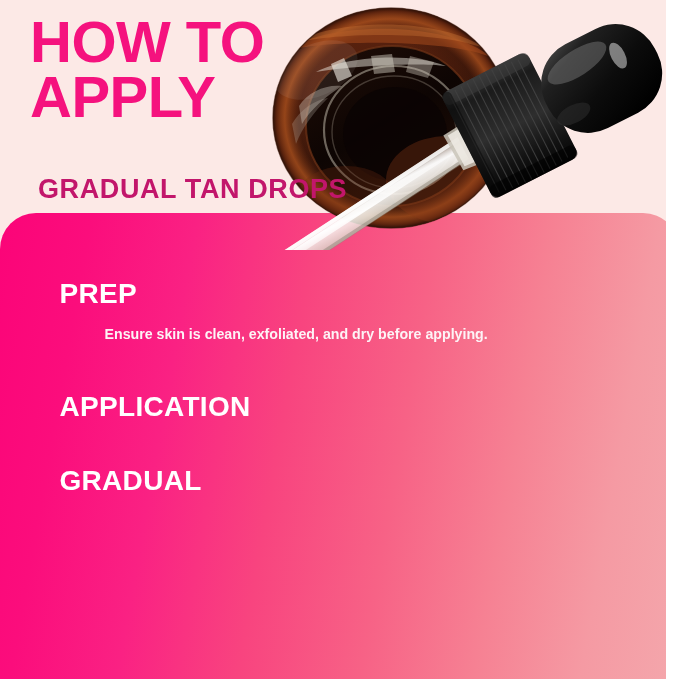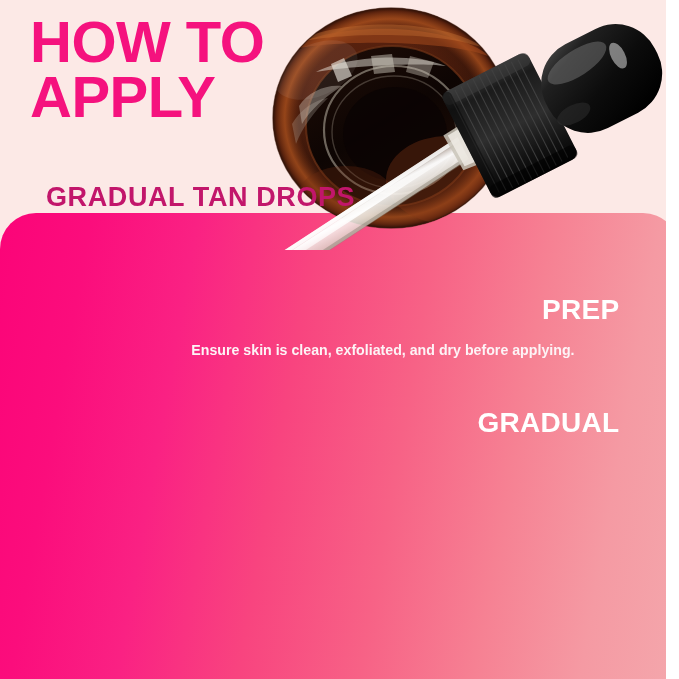--- a/index.html
+++ b/index.html
@@ -41,21 +41,21 @@
     white-space: nowrap;
   }
   .subtitle {
     position: absolute;
     left: 30px;
     top: 166px;
     font-size: 27px;
     font-weight: 700;
     letter-spacing: 0.6px;
     color: #c2166b;
-    margin: 16px;
+    margin: 8px;
     white-space: nowrap;
     z-index: 4;
     text-align: center;
   }
 
   
   .photo {
     position: absolute;
     left: 196px;
     top: 0;
@@ -87,22 +87,22 @@
   }
   .sections {
     position: absolute;
     left: 0;
     top: 0;
     width: 679px;
     padding-top: 66px;
     box-sizing: border-box;
   }
   .section {
-    text-align: right;
-    margin: 16px auto;
+    text-align: left;
+    margin: 0 auto;
     width: 560px;
   }
   .section-heading {
     color: #ffffff;
     font-weight: 700;
     font-size: 28px;
     letter-spacing: 0.3px;
     margin: 0;
     line-height: 1.1;
   }
@@ -263,20 +263,21 @@
 
   <div class="panel">
     <div class="sections">
 
       <div class="section sec-prep">
         <div class="section-heading">PREP</div>
         <div class="section-body">Ensure skin is clean, exfoliated, and dry before applying.</div>
       </div>
 
       <div class="section sec-app">
+        <div class="section-heading">APPLICATION</div>
       </div>
 
       <div class="section sec-main">
         <div class="section-heading">GRADUAL</div>
       </div>
 
     </div>
   </div>
 
 </div>

